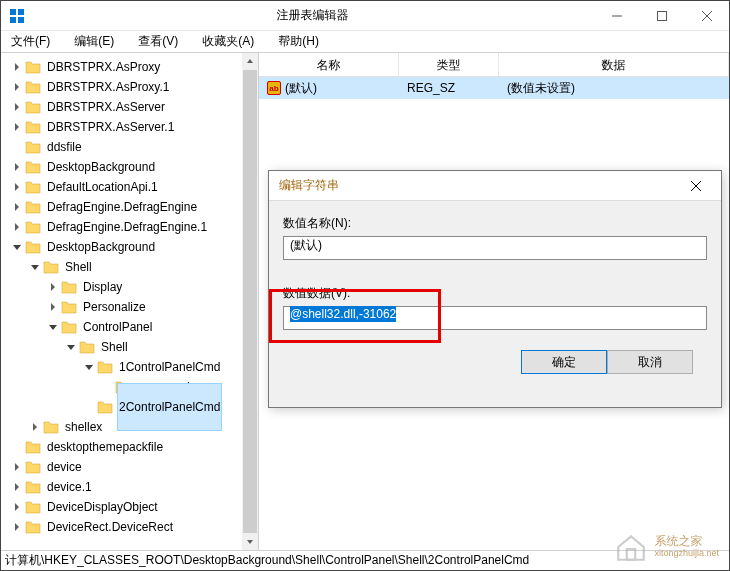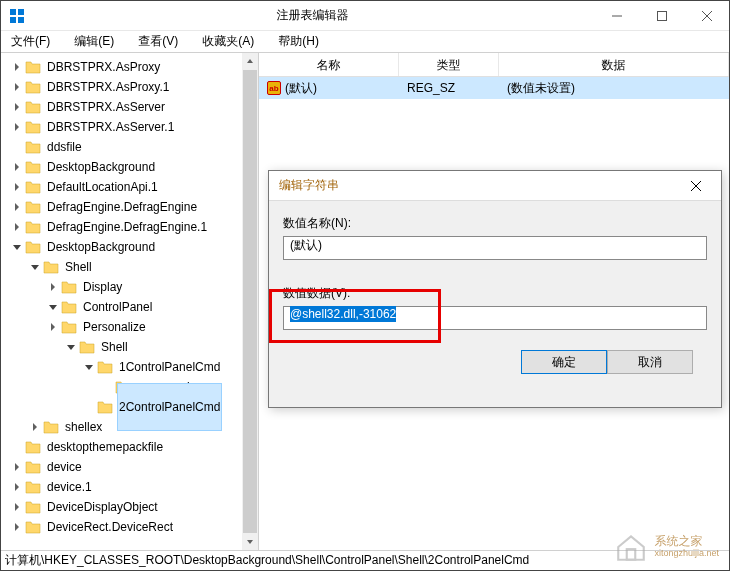--- a/index.html
+++ b/index.html
@@ -232,39 +232,39 @@
           </span>
           <span class="folder-icon"><svg viewBox="0 0 16 14">
               <path d="M1 2 L6 2 L7 4 L15 4 L15 13 L1 13 Z" fill="#ffd76b" stroke="#c9a227" stroke-width="0.5"></path>
             </svg></span>
           <span class="tree-label">Display</span>
         </div>
         <div class="tree-row">
           <span class="indent" style="width: 42px;"></span>
           <span class="expander">
             <svg viewBox="0 0 8 8">
+              <path d="M2 0 L6 4 L2 8 Z" fill="#606060"></path>
+            </svg>
+          </span>
+          <span class="folder-icon"><svg viewBox="0 0 16 14">
+              <path d="M1 2 L6 2 L7 4 L15 4 L15 13 L1 13 Z" fill="#ffd76b" stroke="#c9a227" stroke-width="0.5"></path>
+            </svg></span>
+          <span class="tree-label">Personalize</span>
+        </div>
+        <div class="tree-row">
+          <span class="indent" style="width: 42px;"></span>
+          <span class="expander">
+            <svg viewBox="0 0 8 8">
               <path d="M0 2 L8 2 L4 7 Z" fill="#404040"></path>
             </svg>
           </span>
           <span class="folder-icon"><svg viewBox="0 0 16 14">
               <path d="M1 2 L6 2 L7 4 L15 4 L15 13 L1 13 Z" fill="#ffd76b" stroke="#c9a227" stroke-width="0.5"></path>
             </svg></span>
           <span class="tree-label">ControlPanel</span>
-        </div>
-        <div class="tree-row">
-          <span class="indent" style="width: 42px;"></span>
-          <span class="expander">
-            <svg viewBox="0 0 8 8">
-              <path d="M2 0 L6 4 L2 8 Z" fill="#606060"></path>
-            </svg>
-          </span>
-          <span class="folder-icon"><svg viewBox="0 0 16 14">
-              <path d="M1 2 L6 2 L7 4 L15 4 L15 13 L1 13 Z" fill="#ffd76b" stroke="#c9a227" stroke-width="0.5"></path>
-            </svg></span>
-          <span class="tree-label">Personalize</span>
         </div>
         <div class="tree-row">
           <span class="indent" style="width: 60px;"></span>
           <span class="expander">
             <svg viewBox="0 0 8 8">
               <path d="M0 2 L8 2 L4 7 Z" fill="#404040"></path>
             </svg>
           </span>
           <span class="folder-icon"><svg viewBox="0 0 16 14">
               <path d="M1 2 L6 2 L7 4 L15 4 L15 13 L1 13 Z" fill="#ffd76b" stroke="#c9a227" stroke-width="0.5"></path>

